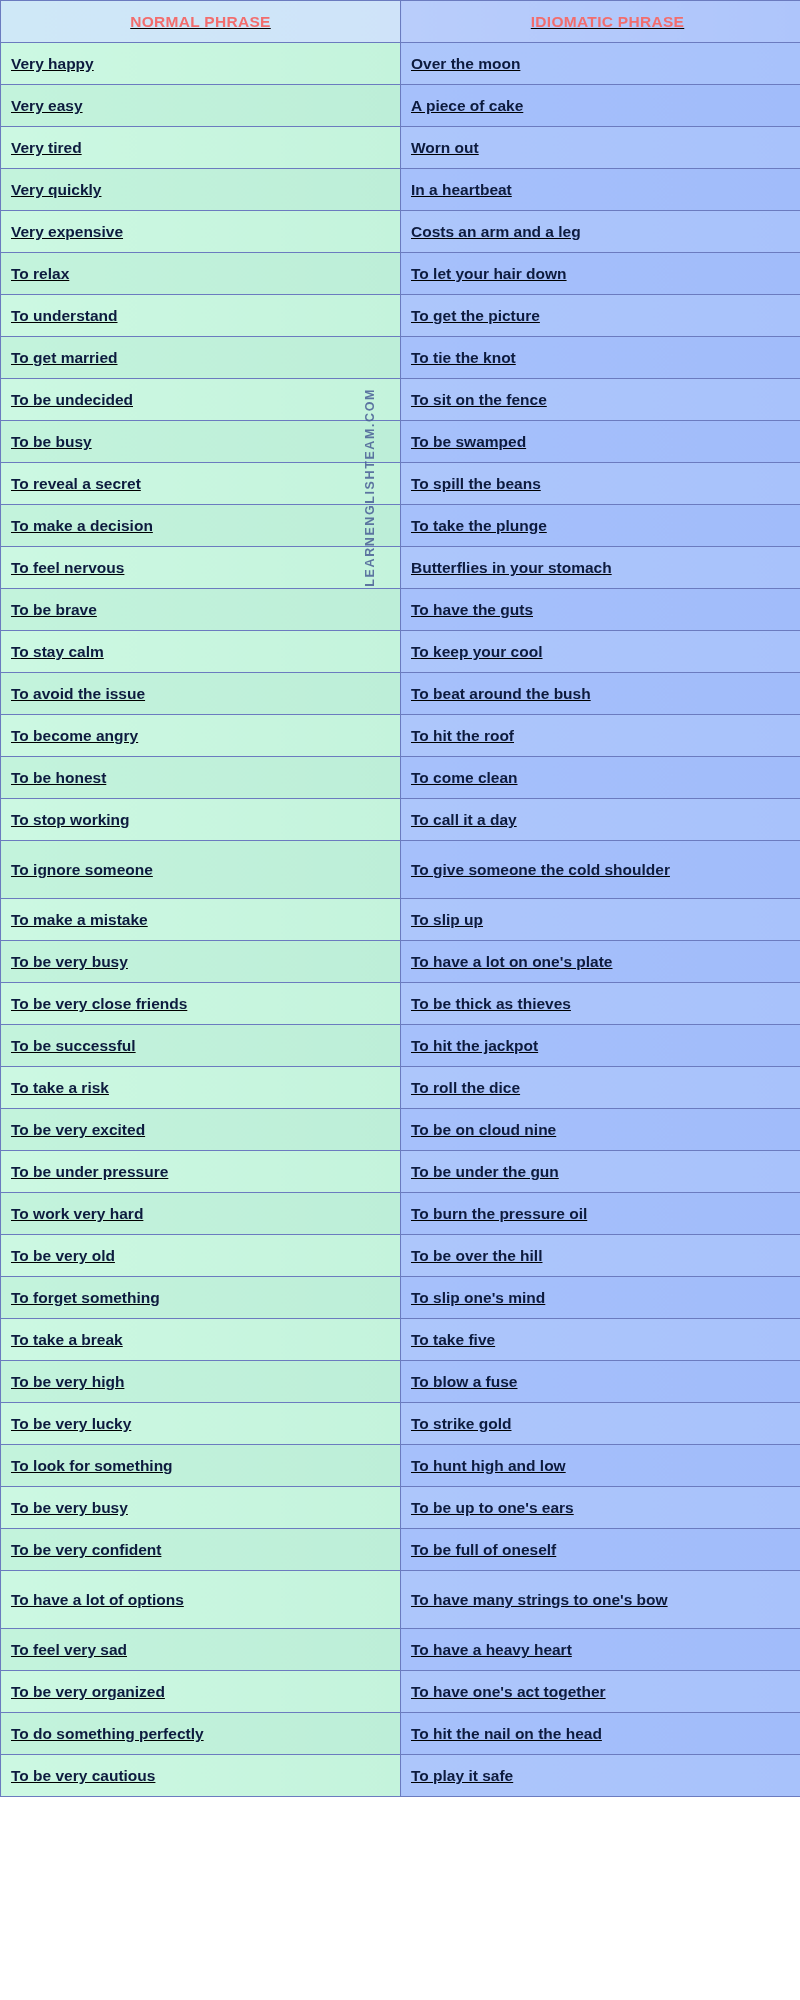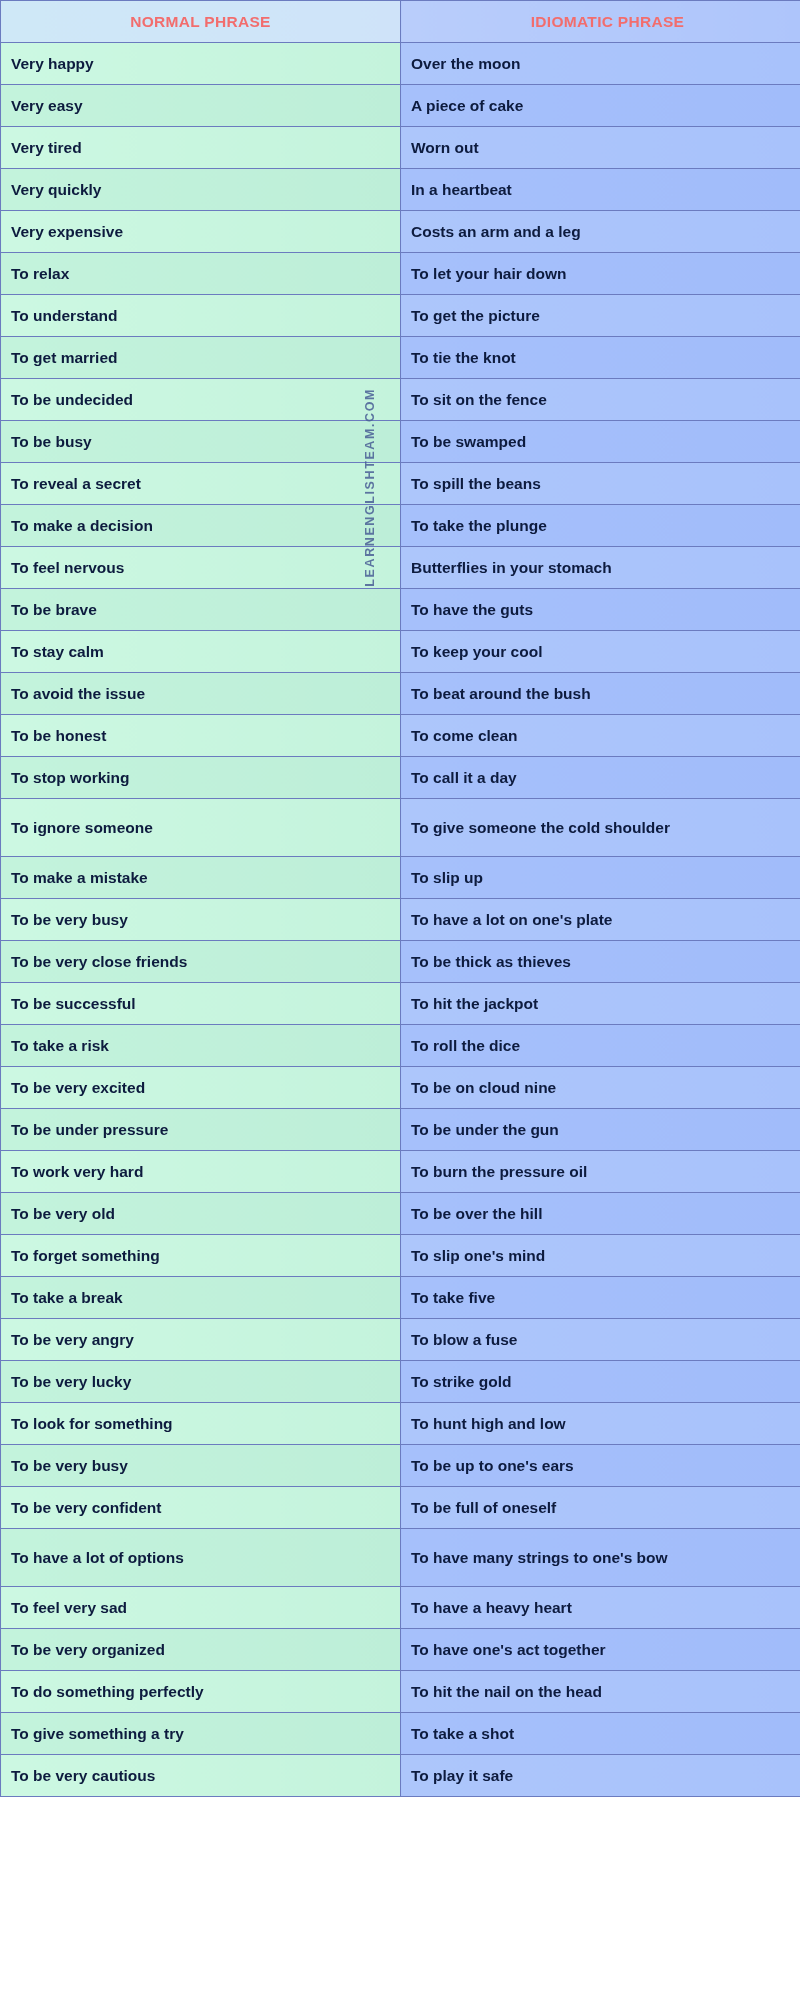--- a/index.html
+++ b/index.html
@@ -13,20 +13,21 @@
   .sheet {
     position: relative;
     width: 800px;
     min-height: 2000px;
     background: #ffffff;
   }
   table.idioms {
     width: 800px;
     border-collapse: collapse;
     table-layout: fixed;
+    text-decoration: underline;
   }
   table.idioms col.c1 { width: 400px; }
   table.idioms col.c2 { width: 400px; }
 
   table.idioms th, table.idioms td {
     border: 1px solid #6b7bbf;
     padding: 8px 10px;
     vertical-align: middle;
     font-size: 15.5px;
     font-weight: bold;
@@ -161,20 +162,24 @@
         </tr>
         <tr>
           <td class="normal">To stay calm</td>
           <td class="idiom">To keep your cool</td>
         </tr>
         <tr>
           <td class="normal">To avoid the issue</td>
           <td class="idiom">To beat around the bush</td>
         </tr>
         <tr>
+          <td class="normal">To become angry</td>
+          <td class="idiom">To hit the roof</td>
+        </tr>
+        <tr>
           <td class="normal">To be honest</td>
           <td class="idiom">To come clean</td>
         </tr>
         <tr>
           <td class="normal">To stop working</td>
           <td class="idiom">To call it a day</td>
         </tr>
         <tr class="tall">
           <td class="normal">To ignore someone</td>
           <td class="idiom">To give someone the cold shoulder</td>
@@ -217,21 +222,21 @@
         </tr>
         <tr>
           <td class="normal">To forget something</td>
           <td class="idiom">To slip one's mind</td>
         </tr>
         <tr>
           <td class="normal">To take a break</td>
           <td class="idiom">To take five</td>
         </tr>
         <tr>
-          <td class="normal">To be very angry</td>
+          <td class="normal">To be very high</td>
           <td class="idiom">To blow a fuse</td>
         </tr>
         <tr>
           <td class="normal">To be very lucky</td>
           <td class="idiom">To strike gold</td>
         </tr>
         <tr>
           <td class="normal">To look for something</td>
           <td class="idiom">To hunt high and low</td>
         </tr>
@@ -251,24 +256,20 @@
           <td class="normal">To feel very sad</td>
           <td class="idiom">To have a heavy heart</td>
         </tr>
         <tr>
           <td class="normal">To be very organized</td>
           <td class="idiom">To have one's act together</td>
         </tr>
         <tr>
           <td class="normal">To do something perfectly</td>
           <td class="idiom">To hit the nail on the head</td>
-        </tr>
-        <tr>
-          <td class="normal">To give something a try</td>
-          <td class="idiom">To take a shot</td>
         </tr>
         <tr>
           <td class="normal">To be very cautious</td>
           <td class="idiom">To play it safe</td>
         </tr>
       </tbody>
   </table>
   <div class="watermark">LEARNENGLISHTEAM.COM</div>
 </div>
 

